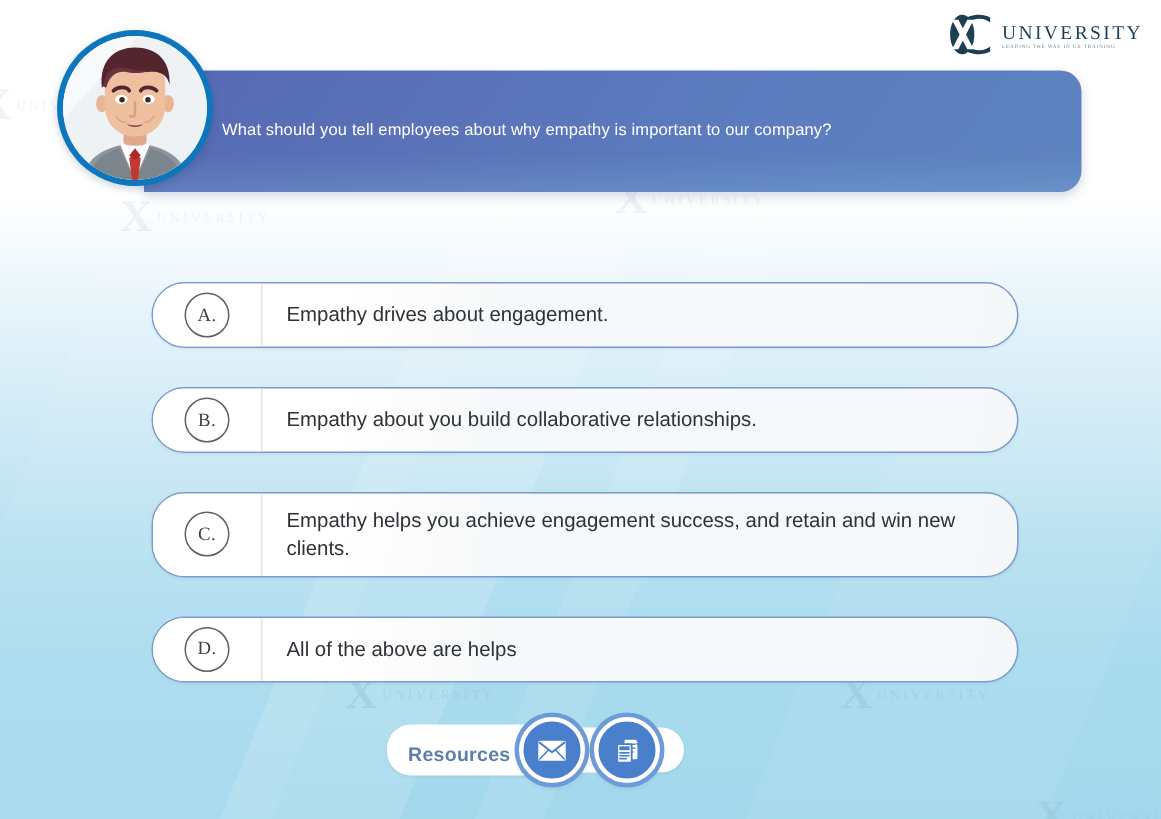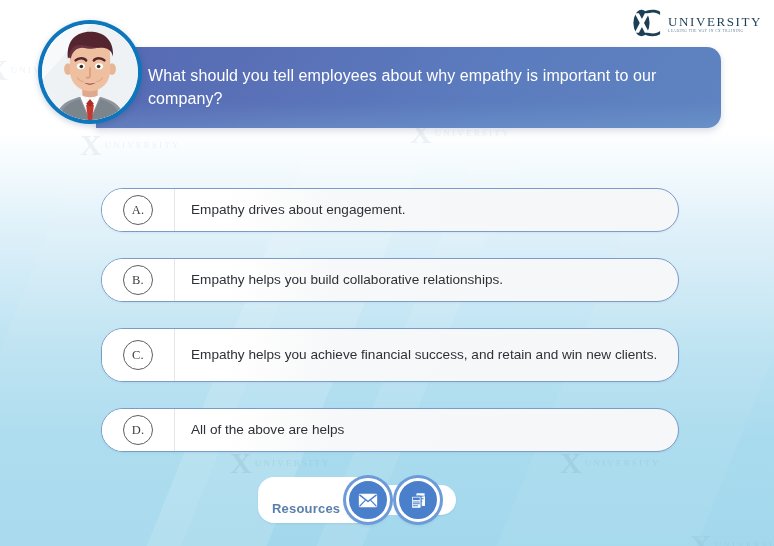--- a/index.html
+++ b/index.html
@@ -116,21 +116,21 @@
     height: 26px;
     background: linear-gradient(180deg, rgba(255,255,255,0) 0%, rgba(140,190,225,0.22) 100%);
     pointer-events: none;
   }
   #question-text {
     position: relative;
     z-index: 2;
     margin-left: 52px;
     margin-right: 42px;
     color: #ffffff;
-    font-size: 16px;
+    font-size: 11px;
     line-height: 1.42;
     font-weight: 400;
     letter-spacing: 0.1px;
   }
 
   
   #avatar {
     position: absolute;
     left: 38px;
     top: 20px;
@@ -215,21 +215,21 @@
     height: 34px;
     display: flex;
     align-items: center;
   }
   #resources-pill {
     height: 30px;
     border-radius: 16px;
     background: #ffffff;
     display: flex;
     align-items: center;
-    padding: 16px 40px 0 14px;
+    padding: 4px 40px 0 14px;
     margin-right: -34px;
     font-size: 13px;
     font-weight: 700;
     color: #5b7fab;
     letter-spacing: 0.2px;
     box-shadow: 0 1px 2px rgba(60,90,130,0.10);
   }
   .res-btn {
     position: relative;
     width: 44px;
@@ -377,28 +377,28 @@
       <div class="opt-letter-wrap">
         <div class="opt-letter">A.</div>
       </div>
       <div class="opt-text">Empathy drives about engagement.</div>
     </div>
 
     <div class="option">
       <div class="opt-letter-wrap">
         <div class="opt-letter">B.</div>
       </div>
-      <div class="opt-text">Empathy helps you build collaborative relationships.</div>
+      <div class="opt-text">Empathy about you build collaborative relationships.</div>
     </div>
 
     <div class="option tall">
       <div class="opt-letter-wrap">
         <div class="opt-letter">C.</div>
       </div>
-      <div class="opt-text">Empathy helps you achieve financial success, and retain and win new clients.</div>
+      <div class="opt-text">Empathy helps you achieve engagement success, and retain and win new clients.</div>
     </div>
 
     <div class="option">
       <div class="opt-letter-wrap">
         <div class="opt-letter">D.</div>
       </div>
       <div class="opt-text">All of the above are helps</div>
     </div>
 
   </div>

